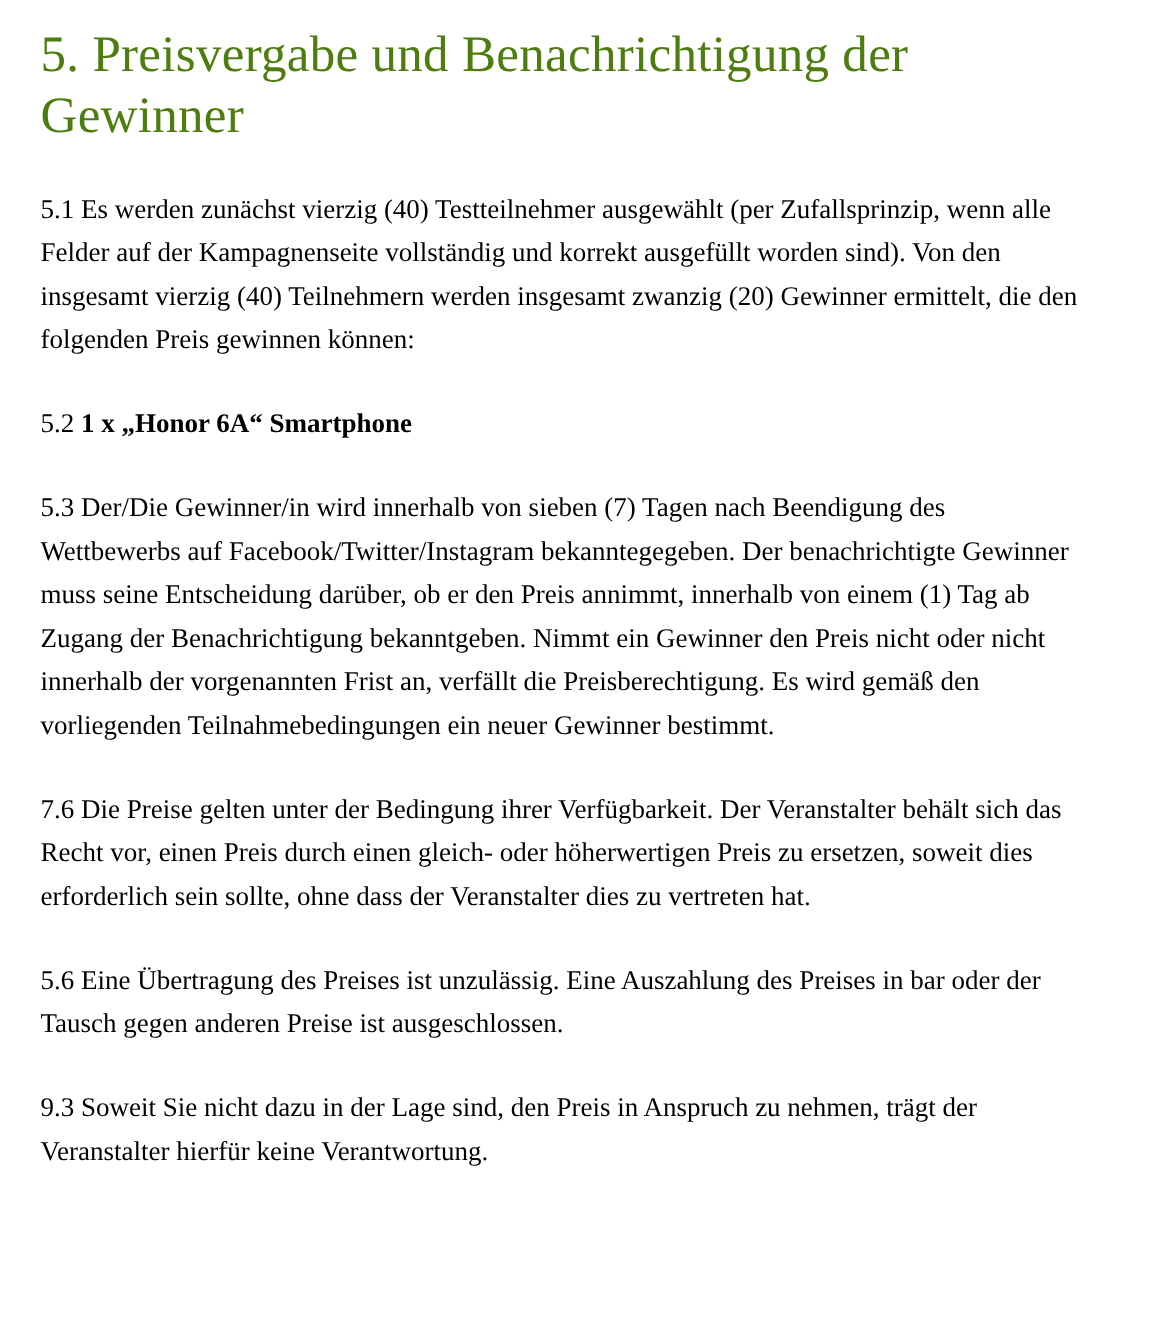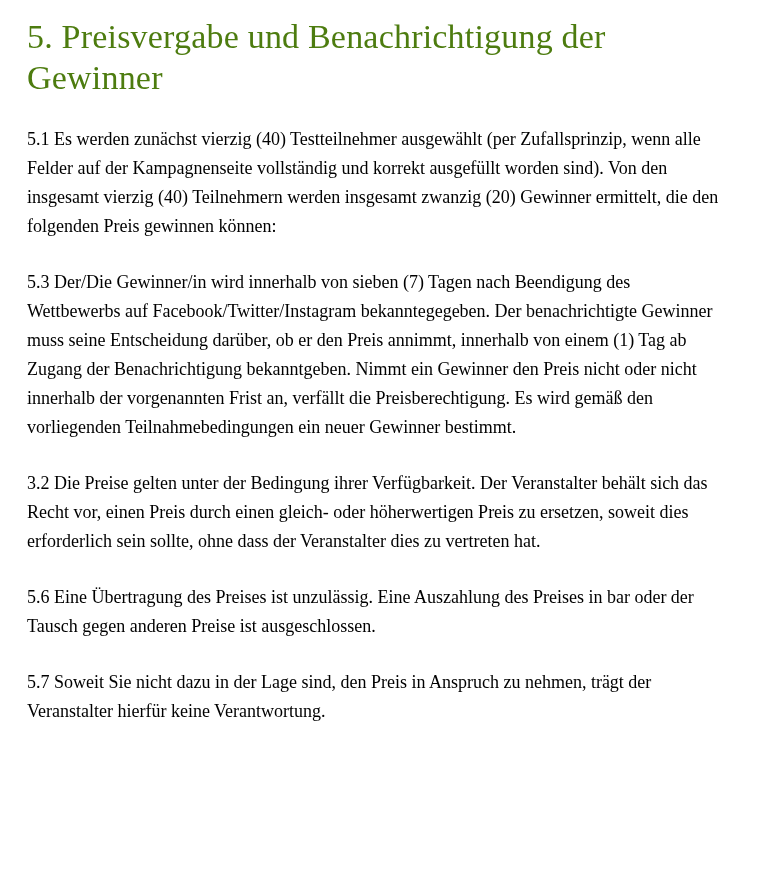--- a/index.html
+++ b/index.html
@@ -44,23 +44,24 @@
 </style>
 </head>
 <body>
 
 <div class="page">
 
   <h1 class="doc-heading">5. Preisvergabe und Benachrichtigung der Gewinner</h1>
 
   <p class="doc-paragraph">5.1 Es werden zunächst vierzig (40) Testteilnehmer ausgewählt (per Zufallsprinzip, wenn alle Felder auf der Kampagnenseite vollständig und korrekt ausgefüllt worden sind). Von den insgesamt vierzig (40) Teilnehmern werden insgesamt zwanzig (20) Gewinner ermittelt, die den folgenden Preis gewinnen können:</p>
 
+  <p class="doc-paragraph"><span>5.2 </span><span class="bold">1 x „Honor 6A“ Smartphone</span></p>
 
   <p class="doc-paragraph">5.3 Der/Die Gewinner/in wird innerhalb von sieben (7) Tagen nach Beendigung des Wettbewerbs auf Facebook/Twitter/Instagram bekanntegegeben. Der benachrichtigte Gewinner muss seine Entscheidung darüber, ob er den Preis annimmt, innerhalb von einem (1) Tag ab Zugang der Benachrichtigung bekanntgeben. Nimmt ein Gewinner den Preis nicht oder nicht innerhalb der vorgenannten Frist an, verfällt die Preisberechtigung. Es wird gemäß den vorliegenden Teilnahmebedingungen ein neuer Gewinner bestimmt.</p>
 
 
-  <p class="doc-paragraph">3.2 Die Preise gelten unter der Bedingung ihrer Verfügbarkeit. Der Veranstalter behält sich das Recht vor, einen Preis durch einen gleich- oder höherwertigen Preis zu ersetzen, soweit dies erforderlich sein sollte, ohne dass der Veranstalter dies zu vertreten hat.</p>
+  <p class="doc-paragraph">7.6 Die Preise gelten unter der Bedingung ihrer Verfügbarkeit. Der Veranstalter behält sich das Recht vor, einen Preis durch einen gleich- oder höherwertigen Preis zu ersetzen, soweit dies erforderlich sein sollte, ohne dass der Veranstalter dies zu vertreten hat.</p>
 
   <p class="doc-paragraph">5.6 Eine Übertragung des Preises ist unzulässig. Eine Auszahlung des Preises in bar oder der Tausch gegen anderen Preise ist ausgeschlossen.</p>
 
-  <p class="doc-paragraph">5.7 Soweit Sie nicht dazu in der Lage sind, den Preis in Anspruch zu nehmen, trägt der Veranstalter hierfür keine Verantwortung.</p>
+  <p class="doc-paragraph">9.3 Soweit Sie nicht dazu in der Lage sind, den Preis in Anspruch zu nehmen, trägt der Veranstalter hierfür keine Verantwortung.</p>
 
 </div>
 
 </body></html>

